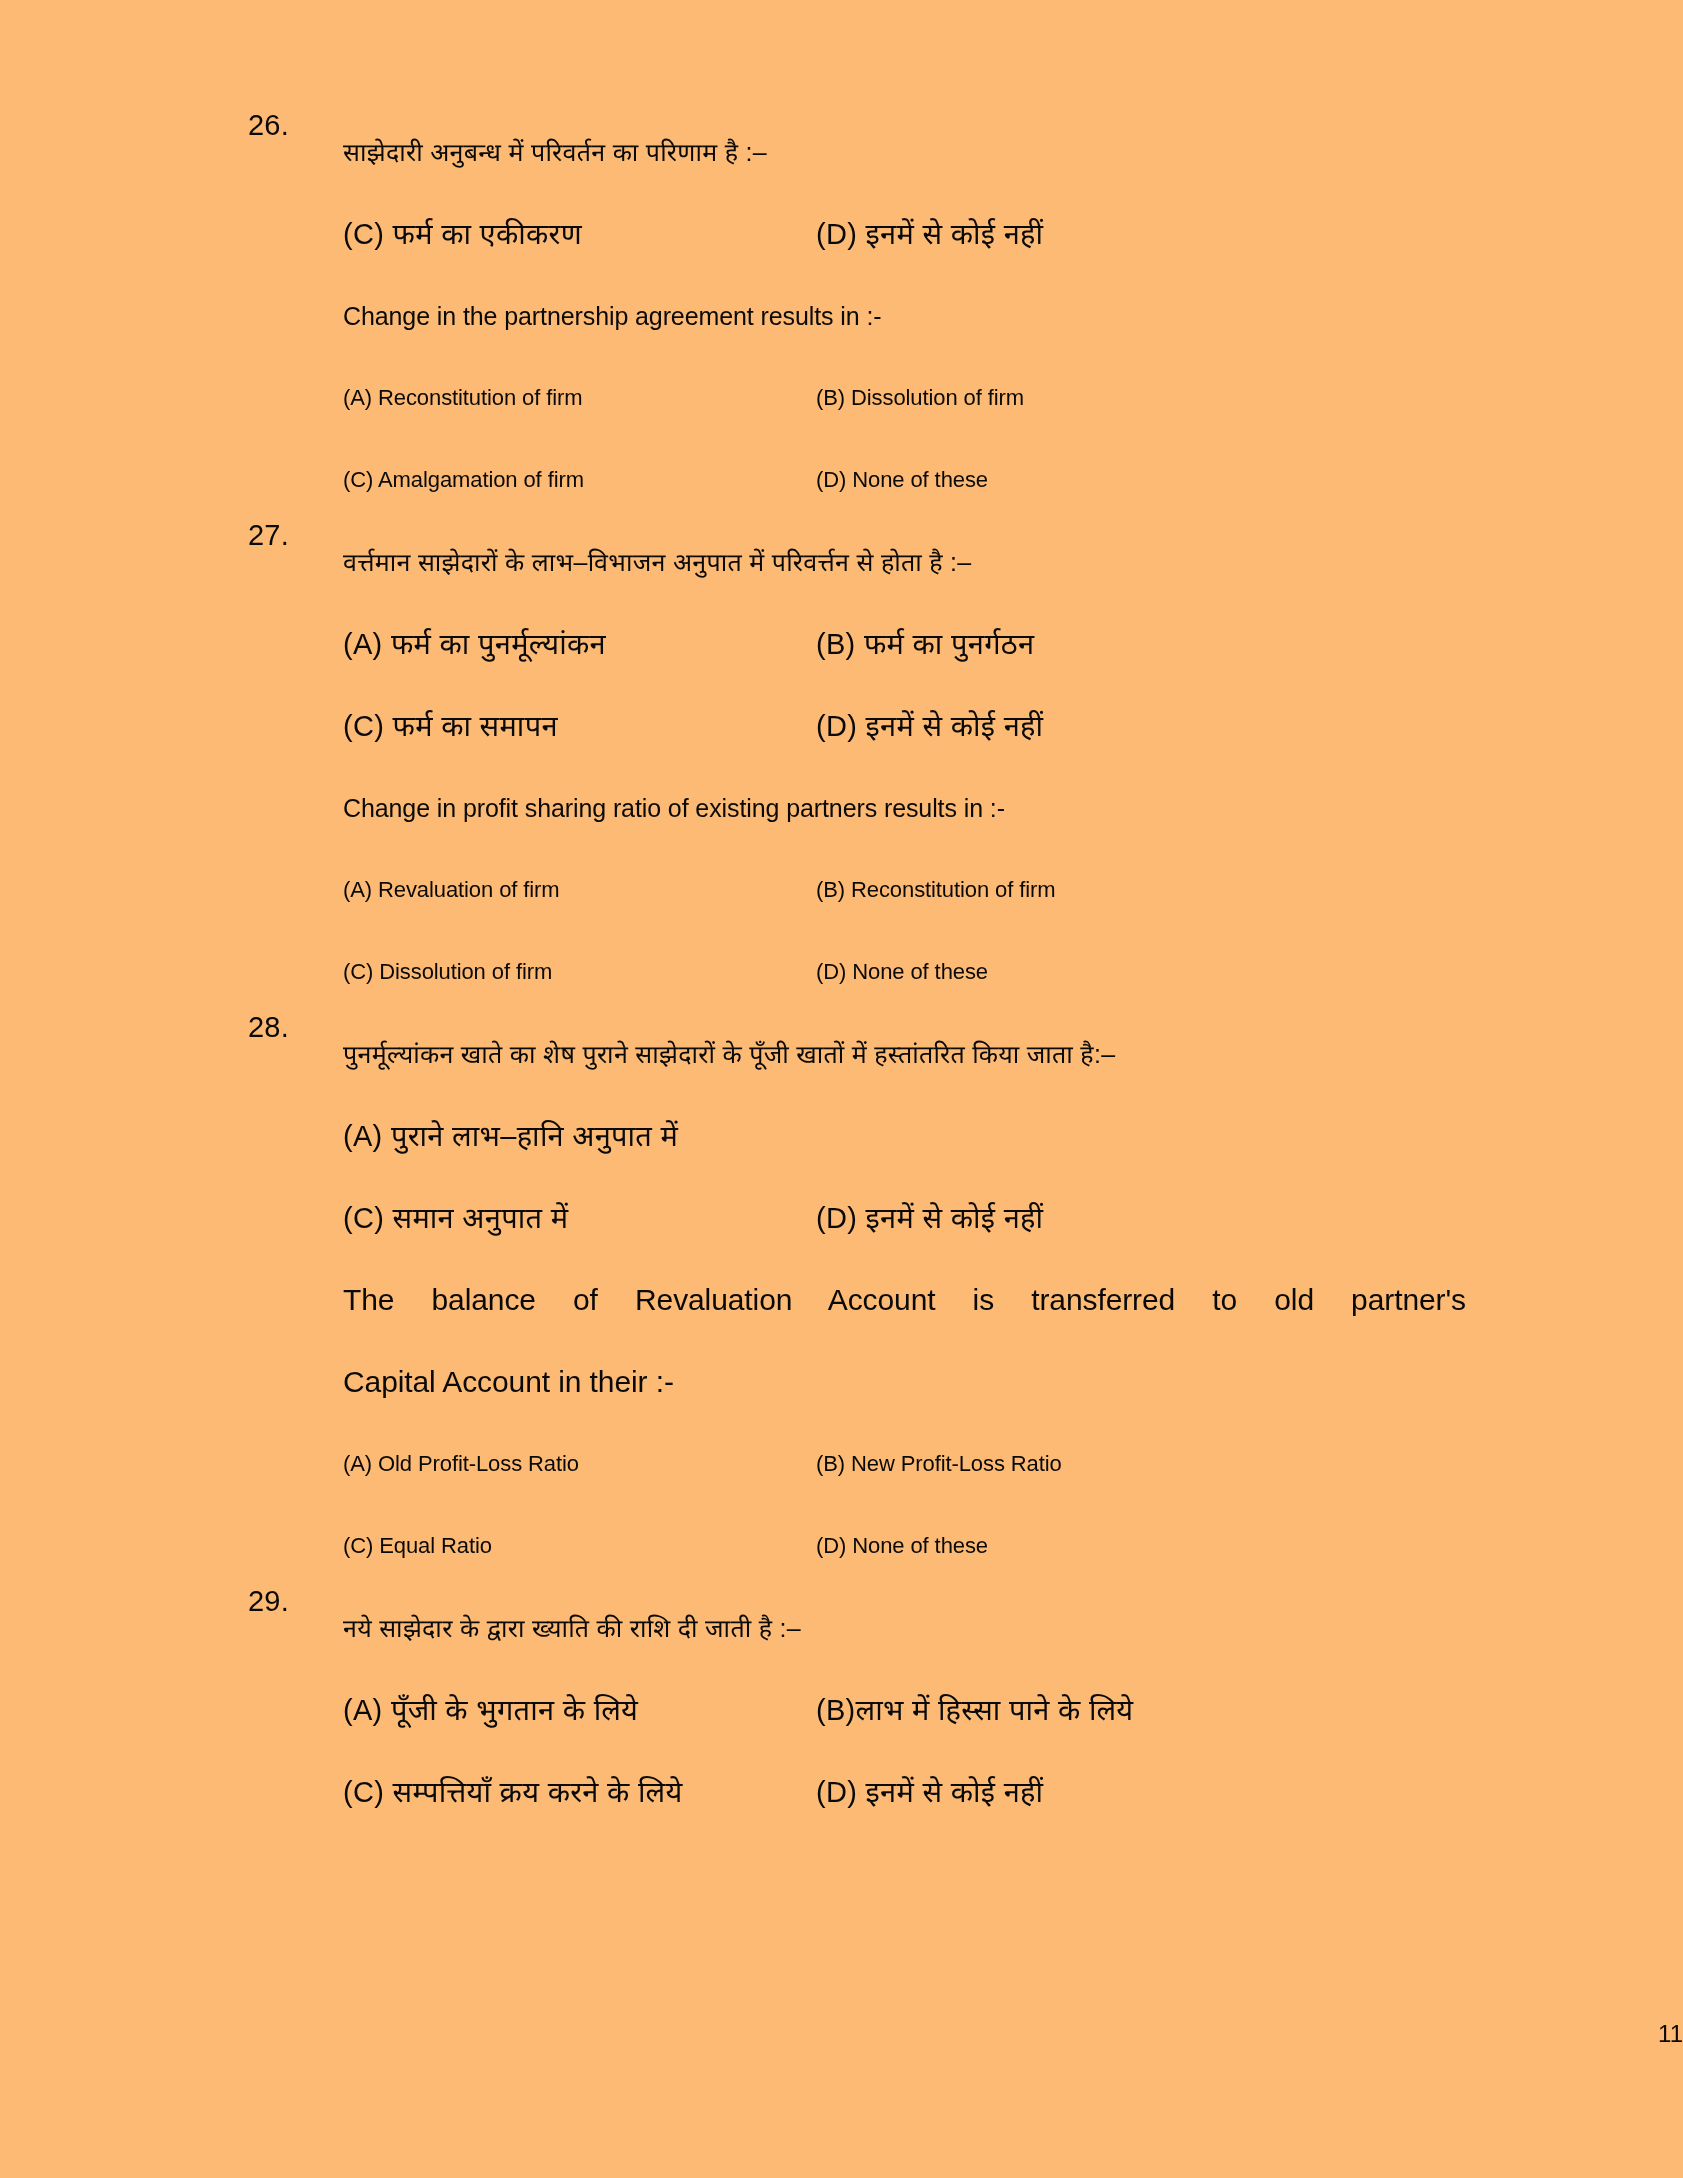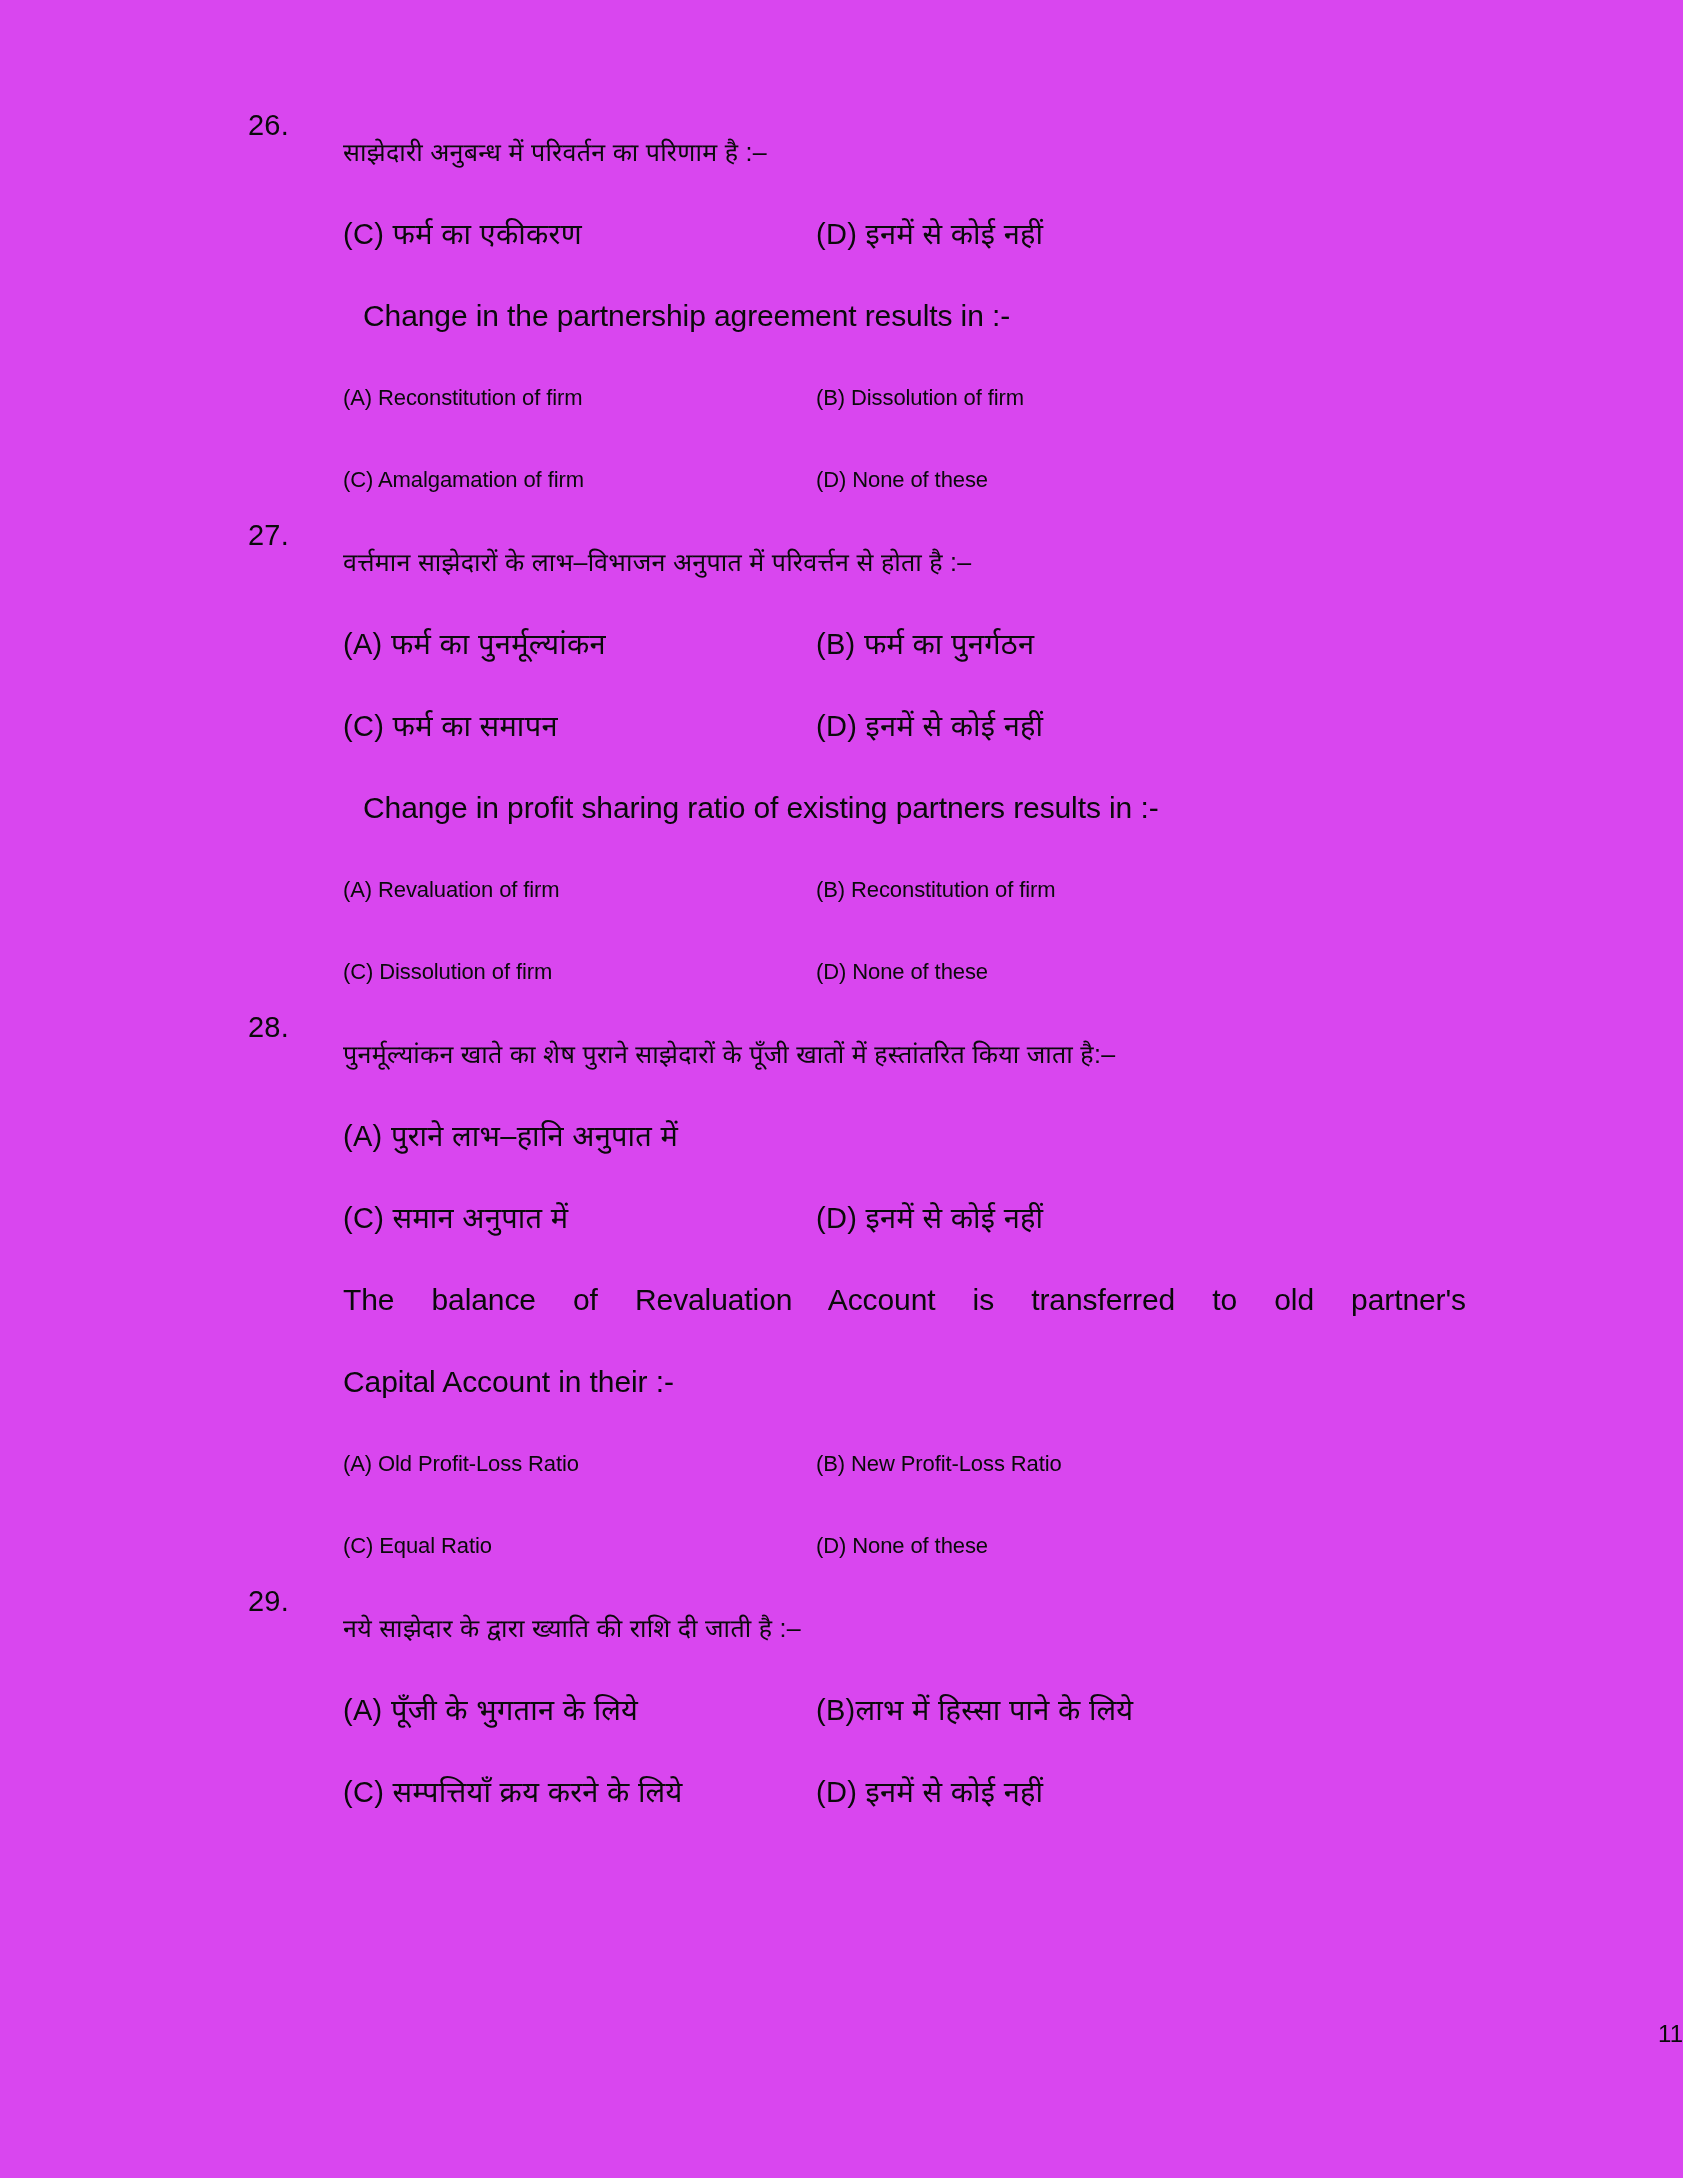--- a/index.html
+++ b/index.html
@@ -4,21 +4,21 @@
 <style>
   html, body {
     margin: 0;
     padding: 0;
     background: #ffffff;
   }
   .page {
     position: relative;
     width: 1683px;
     height: 2178px;
-    background: #d946ef;
+    background: #fdba74;
     margin: 0 auto;
     overflow: hidden;
     font-family: "Liberation Sans", "DejaVu Sans", sans-serif;
     color: #0a0a0a;
   }
   .content {
     position: absolute;
     left: 248px;
     top: 111px;
     width: 1218px;
@@ -47,23 +47,22 @@
     font-size: 30px;
     line-height: 82px;
     white-space: nowrap;
   }
   .line.hi {
     font-family: "Liberation Sans", "DejaVu Sans", sans-serif;
     font-size: 25px;
     letter-spacing: 0.3px;
   }
   .line.en {
-    font-size: 30px;
+    font-size: 25px;
     letter-spacing: -0.1px;
-    margin-left: 20px;
   }
   .para {
     font-size: 30px;
     line-height: 82px;
     text-align: justify;
     text-justify: inter-word;
     letter-spacing: -0.1px;
   }
   .para > span { display: block; }
   .para .just {

